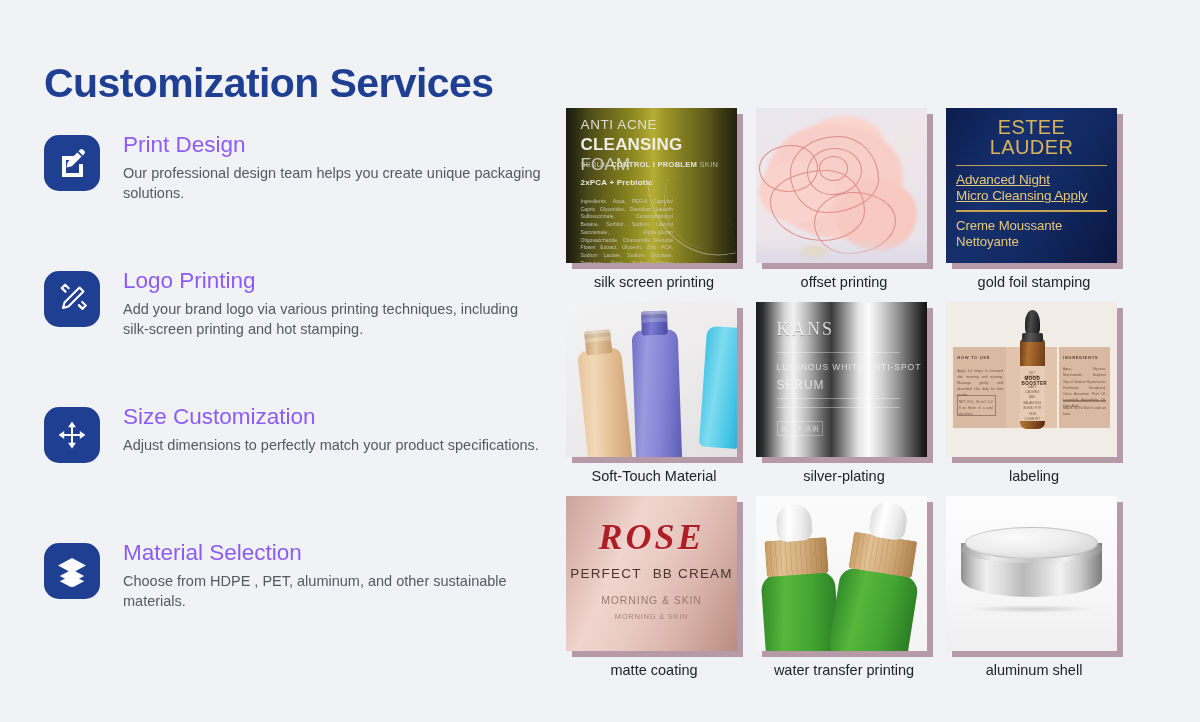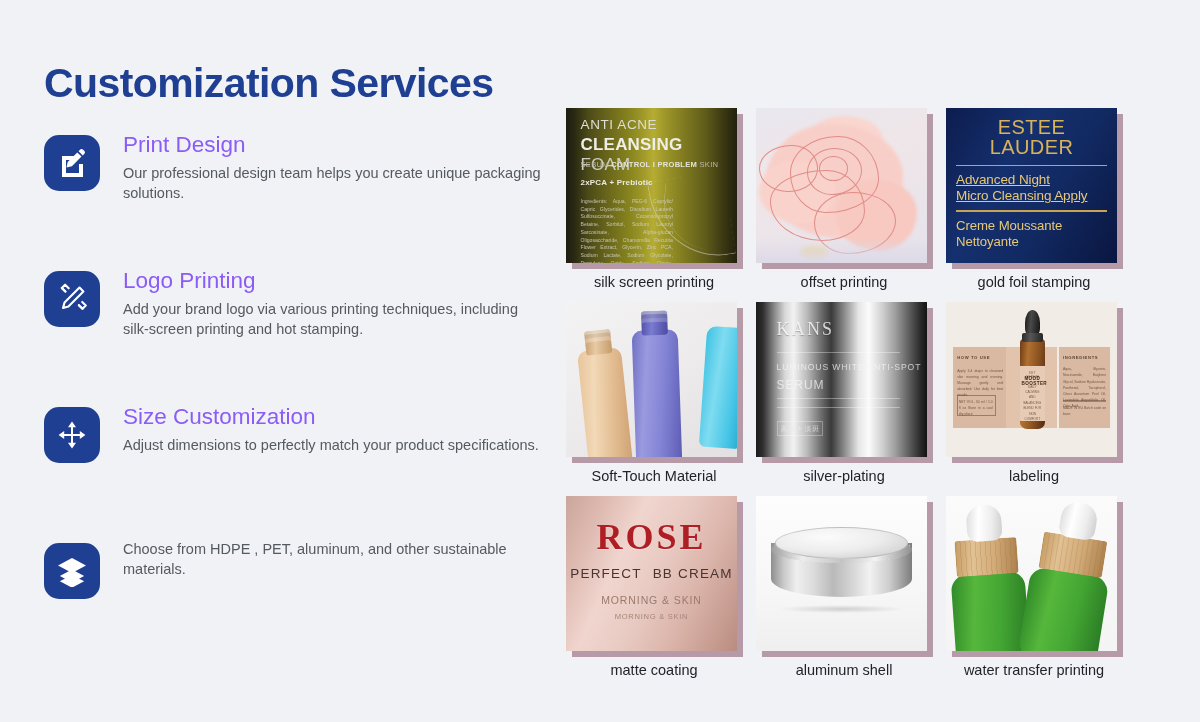--- a/index.html
+++ b/index.html
@@ -388,21 +388,21 @@
     width: 100%; height: 100%;
     background: linear-gradient(115deg,
       #c9a59c 0%, #ddb9b0 16%, #f0d5ce 34%, #e8cac2 52%,
       #dcb6ac 70%, #caa095 86%, #b98c80 100%);
     position: relative;
   }
   .rose-title {
     position: absolute; left: 0; right: 0; top: 13%;
     text-align: center;
     font-family: "Liberation Serif", serif;
-    font-weight: bold;
+    font-style: italic; font-weight: bold;
     font-size: 36px; letter-spacing: 3px;
     color: #b01e25;
     text-shadow: 0 1px 0 rgba(255,255,255,.35);
   }
   .rose-sub {
     position: absolute; left: 0; right: 0; top: 45%;
     text-align: center; font-size: 13.5px; letter-spacing: 1.2px;
     color: #4a342f;
   }
   .rose-sub .gap { display: inline-block; width: 11px; }
@@ -549,20 +549,21 @@
       </div>
 
       <div class="feature-item">
         <div class="feature-icon">
           <svg width="32" height="32" viewBox="0 0 32 32" aria-hidden="true">
             <polygon points="16,3 30,10.5 16,18 2,10.5" fill="#ffffff"></polygon>
             <polygon points="16,14.6 28.2,21 30,20 16,27.4 2,20 3.8,21" fill="#ffffff"></polygon>
             <polygon points="16,19.9 28.2,26.3 30,25.3 16,32.7 2,25.3 3.8,26.3" fill="#ffffff"></polygon>
           </svg>
         </div>
+        <div class="feature-title">Material Selection</div>
         <div class="feature-desc">Choose from HDPE , PET, aluminum, and other sustainable materials.</div>
       </div>
 
     </div>
   </div>
 
   <div class="grid">
 
     <div class="tile">
       <div class="thumb-wrap">
@@ -699,48 +700,48 @@
             <div class="rose-m2">MORNING &amp; SKIN</div>
           </div>
         </div>
       </div>
       <div class="caption">matte coating</div>
     </div>
 
     <div class="tile">
       <div class="thumb-wrap">
         <div class="thumb">
-          <div class="img-alu">
-            <div class="tin">
-              <div class="tin-side"></div>
-              <div class="tin-knurl"></div>
-              <div class="tin-lidring"></div>
-              <div class="tin-top"></div>
-              <div class="tin-shadow"></div>
-            </div>
-          </div>
-        </div>
-      </div>
-      <div class="caption">aluminum shell</div>
-    </div>
-
-    <div class="tile">
-      <div class="thumb-wrap">
-        <div class="thumb">
           <div class="img-water">
             <div class="drp drp-a">
               <div class="glass"></div>
               <div class="wood"></div>
               <div class="bulb"></div>
             </div>
             <div class="drp drp-b">
               <div class="glass"></div>
               <div class="wood"></div>
               <div class="bulb"></div>
             </div>
           </div>
         </div>
       </div>
       <div class="caption">water transfer printing</div>
     </div>
 
+    <div class="tile">
+      <div class="thumb-wrap">
+        <div class="thumb">
+          <div class="img-alu">
+            <div class="tin">
+              <div class="tin-side"></div>
+              <div class="tin-knurl"></div>
+              <div class="tin-lidring"></div>
+              <div class="tin-top"></div>
+              <div class="tin-shadow"></div>
+            </div>
+          </div>
+        </div>
+      </div>
+      <div class="caption">aluminum shell</div>
+    </div>
+
   </div>
 </div>
 
 </body></html>

